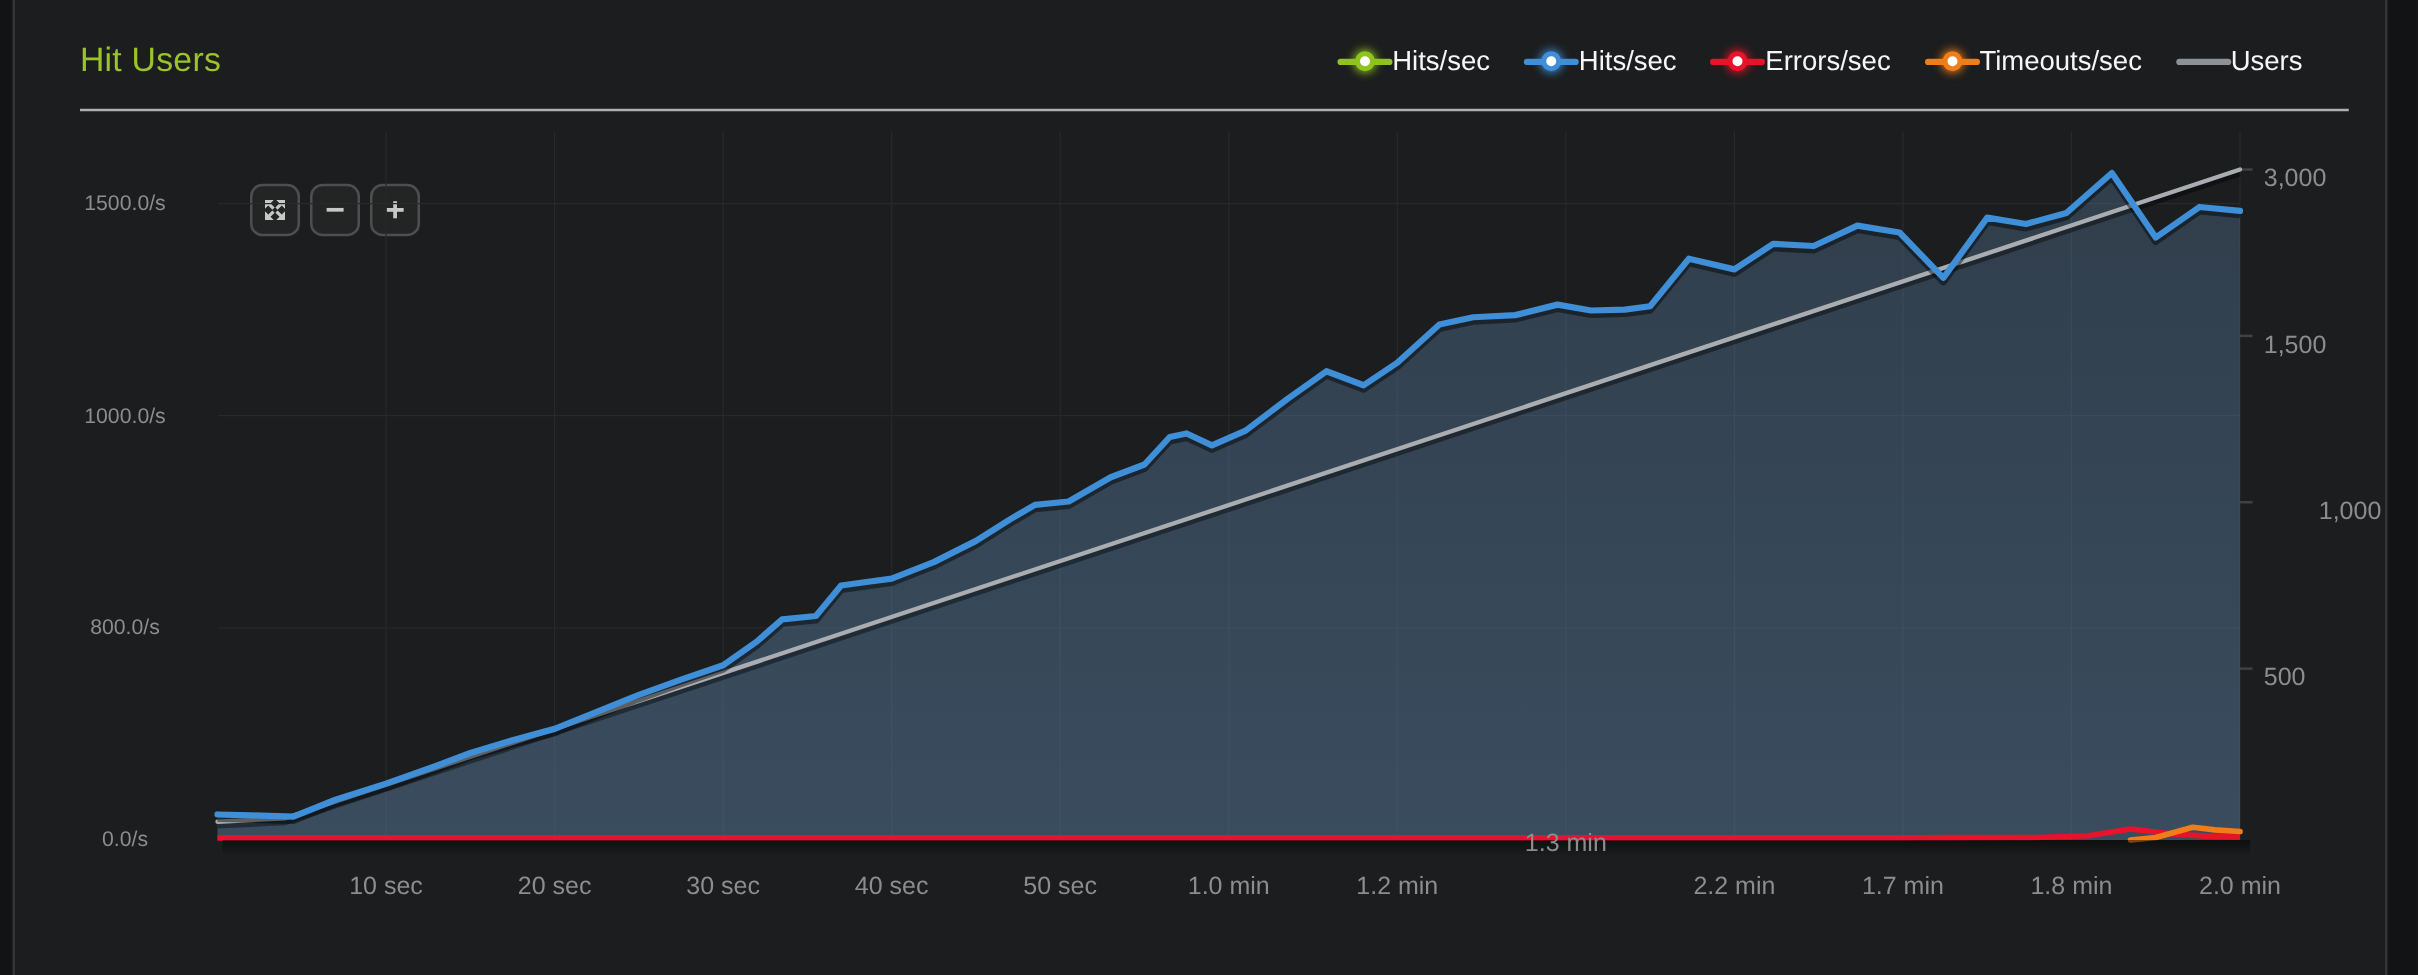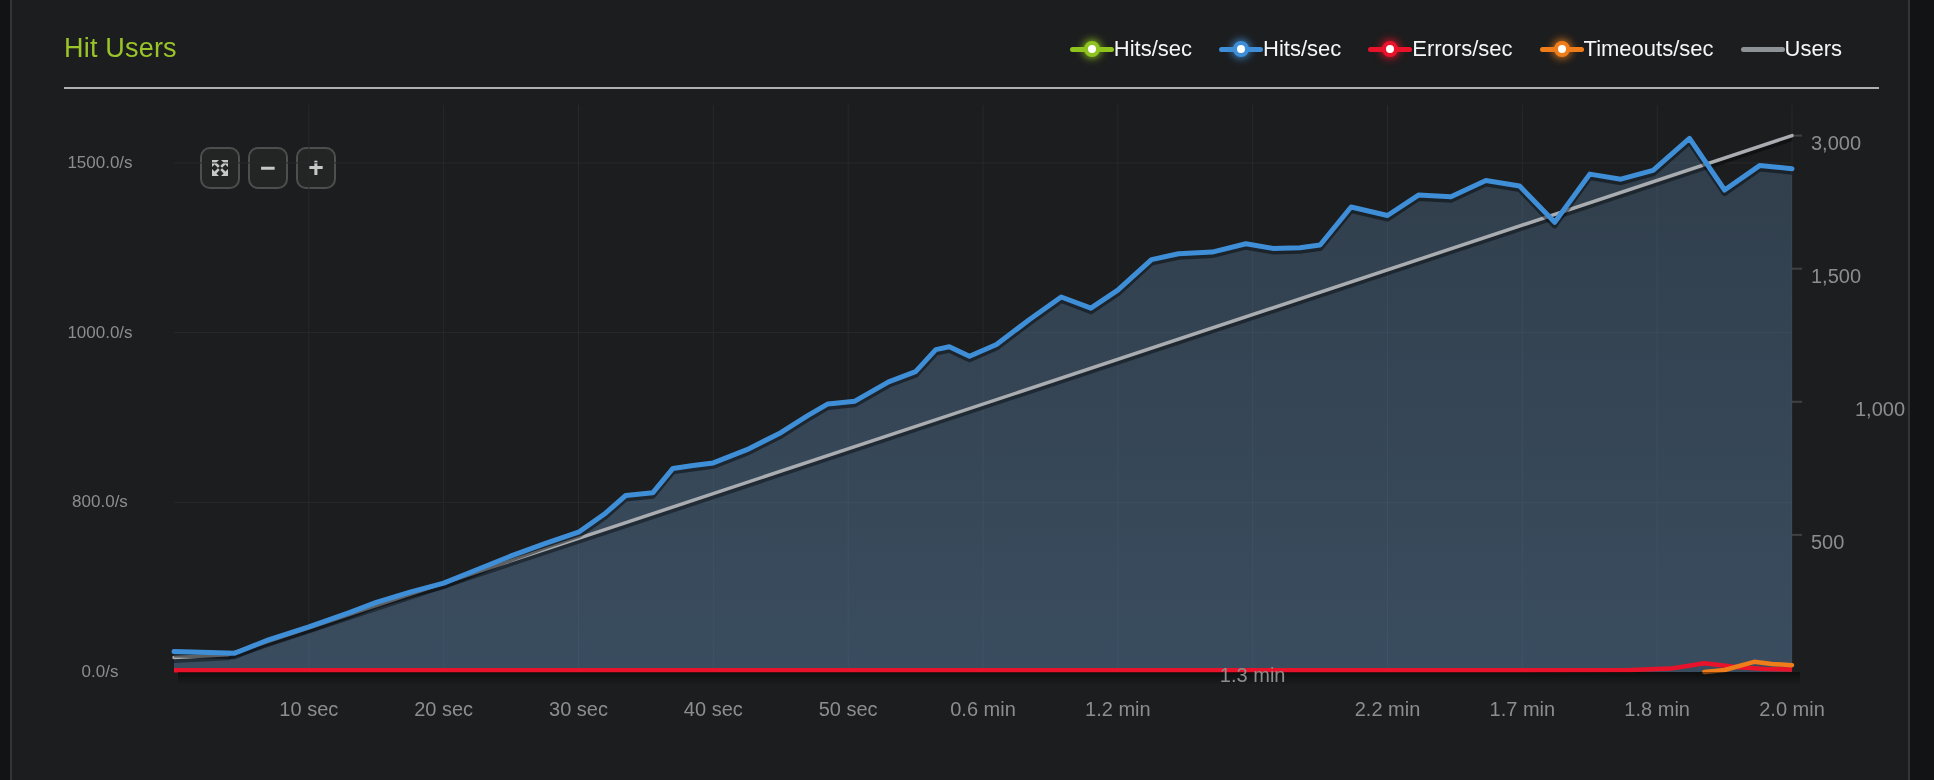--- a/index.html
+++ b/index.html
@@ -150,21 +150,21 @@
         <polyline points="0.0,546.6 27.0,547.3 60.7,548.3 94.4,534.8 134.8,521.9 175.3,507.6 202.3,497.4 236.0,487.2 269.7,478.1 303.4,464.5 337.1,450.9 370.8,438.7 404.5,427.2 431.5,408.2 451.7,390.5 478.7,387.8 498.9,363.4 519.1,360.6 539.3,357.9 573.0,344.7 606.8,327.7 633.7,310.7 653.9,298.9 680.9,296.2 714.6,276.8 741.6,266.6 761.8,244.6 775.3,241.8 795.5,251.3 822.5,239.5 856.2,214.0 887.2,192.0 916.9,203.2 943.8,185.2 977.5,154.6 1004.5,148.8 1038.2,147.1 1071.9,138.7 1098.9,143.4 1125.9,142.7 1146.1,140.0 1177.1,102.0 1213.5,110.5 1244.5,90.1 1276.9,91.8 1311.9,75.5 1345.6,81.0 1380.7,117.3 1415.8,69.1 1446.8,74.2 1479.1,65.4 1515.5,33.4 1550.6,85.0 1585.6,60.6 1618.0,63.7" fill="none" stroke="#3f8ed8" stroke-width="5" stroke-linejoin="round" stroke-linecap="round"></polyline>
       </svg>
     </div>
   <div id="plot-shadow"></div>
   <div id="axis-labels">
       <div class="x-tick-label" style="left: 227.833px; top: 697px; width: 140px;">10 sec</div>
       <div class="x-tick-label" style="left: 362.667px; top: 697px; width: 140px;">20 sec</div>
       <div class="x-tick-label" style="left: 497.5px; top: 697px; width: 140px;">30 sec</div>
       <div class="x-tick-label" style="left: 632.333px; top: 697px; width: 140px;">40 sec</div>
       <div class="x-tick-label" style="left: 767.167px; top: 697px; width: 140px;">50 sec</div>
-      <div class="x-tick-label" style="left: 902px; top: 697px; width: 140px;">0.6 min</div>
+      <div class="x-tick-label" style="left: 902px; top: 697px; width: 140px;">1.0 min</div>
       <div class="x-tick-label" style="left: 1036.83px; top: 697px; width: 140px;">1.2 min</div>
       <div class="x-tick-label" style="left: 1171.67px; top: 663px; width: 140px;">1.3 min</div>
       <div class="x-tick-label" style="left: 1306.5px; top: 697px; width: 140px;">2.2 min</div>
       <div class="x-tick-label" style="left: 1441.33px; top: 697px; width: 140px;">1.7 min</div>
       <div class="x-tick-label" style="left: 1576.17px; top: 697px; width: 140px;">1.8 min</div>
       <div class="x-tick-label" style="left: 1711px; top: 697px; width: 140px;">2.0 min</div>
       <div class="y-tick-label-left" style="left: 30px; top: 660px;">0.0/s</div>
       <div class="y-tick-label-left" style="left: 30px; top: 490.295px;">800.0/s</div>
       <div class="y-tick-label-left" style="left: 30px; top: 320.59px;">1000.0/s</div>
       <div class="y-tick-label-left" style="left: 30px; top: 150.885px;">1500.0/s</div>

